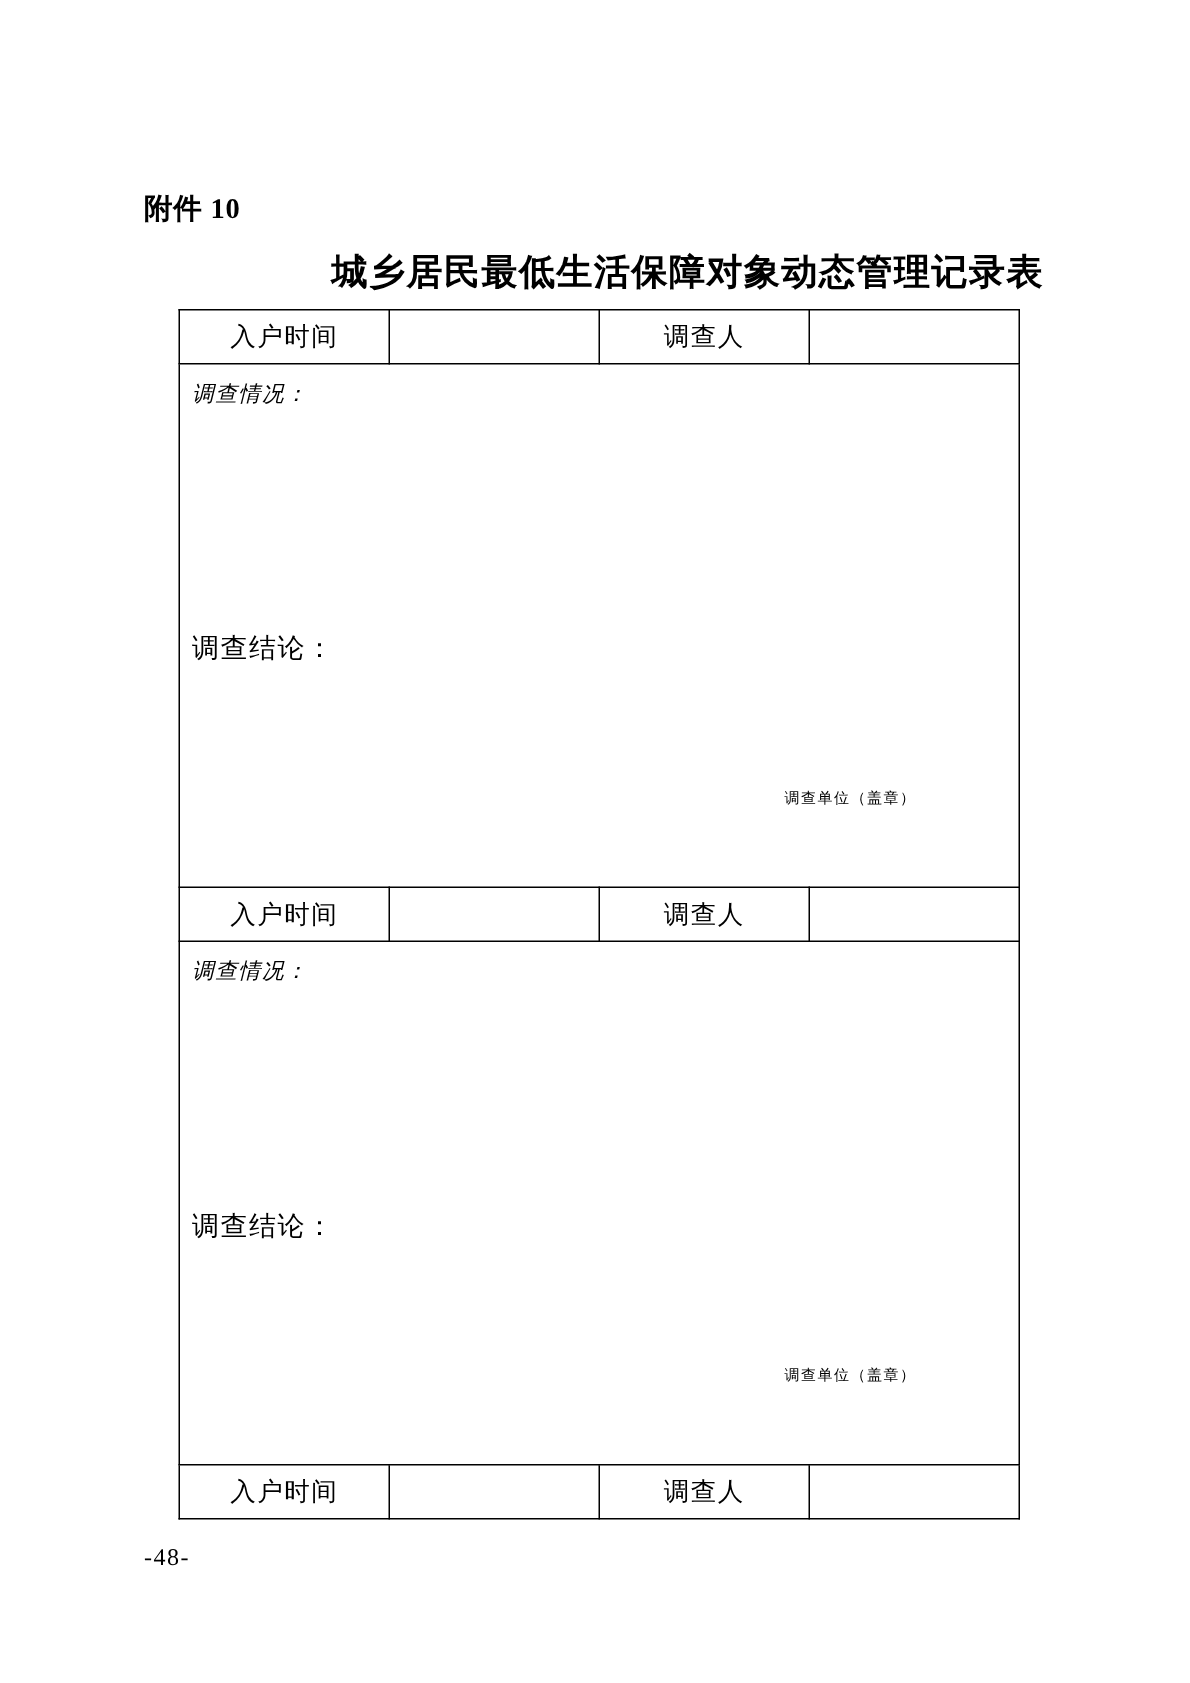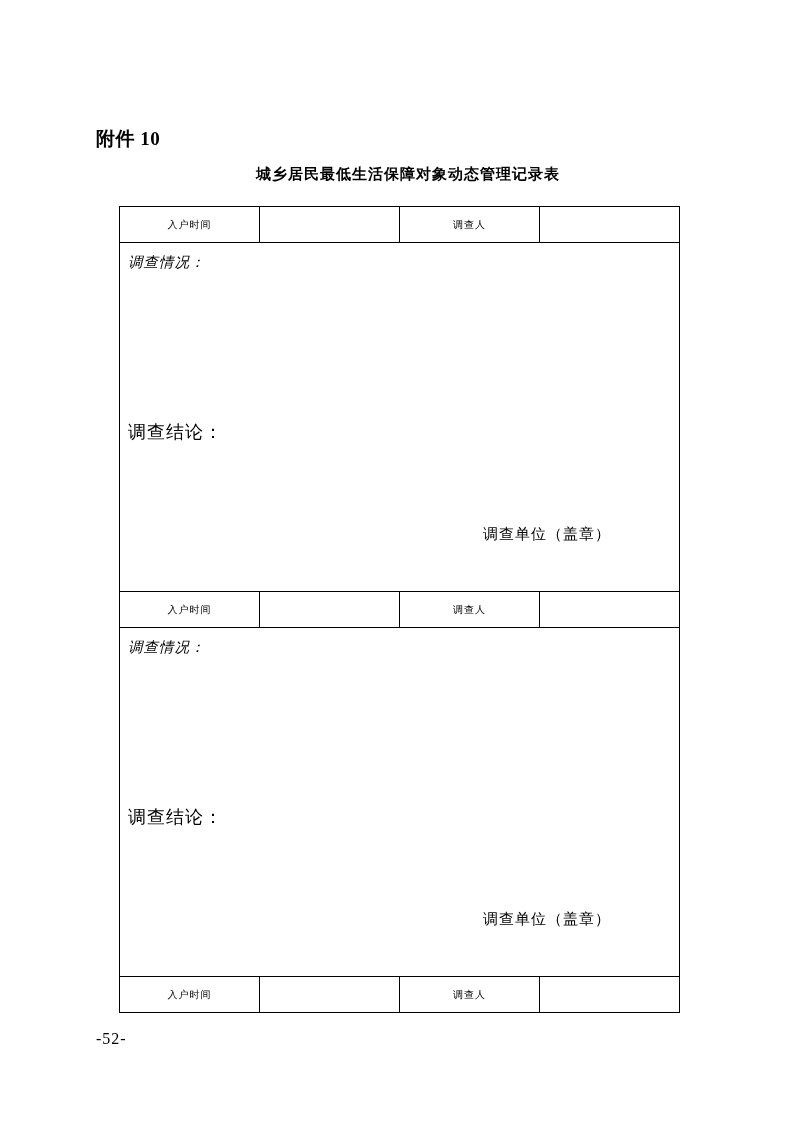--- a/index.html
+++ b/index.html
@@ -27,26 +27,26 @@
     left: 96px;
     top: 126px;
     font-family: "Liberation Serif", "DejaVu Serif", serif;
     font-size: 19px;
     font-weight: bold;
     letter-spacing: 0.5px;
     white-space: nowrap;
   }
   .doc-title {
     position: absolute;
-    left: 108px;
+    left: 96px;
     top: 165px;
     width: 600px;
-    text-align: center;
+    text-align: right;
     font-family: "Liberation Serif", "DejaVu Serif", serif;
-    font-size: 15px;
+    font-size: 24px;
     font-weight: bold;
     letter-spacing: 1px;
     white-space: nowrap;
   }
   .table-wrap {
     position: absolute;
     left: 119px;
     top: 206px;
     width: 560px;
   }
@@ -59,21 +59,21 @@
     border: 1px solid #000000;
     padding: 0;
     vertical-align: top;
   }
   .hdr-row td {
     height: 35px;
   }
   .hdr-cell {
     text-align: center;
     vertical-align: middle !important;
-    font-size: 10px;
+    font-size: 17px;
     letter-spacing: 1px;
   }
   .fill-cell {
     background: #ffffff;
   }
   .body-cell {
     position: relative;
     height: 348px;
   }
   .body-cell.short {
@@ -91,21 +91,21 @@
     position: absolute;
     left: 8px;
     top: 177px;
     font-size: 18px;
     letter-spacing: 1px;
   }
   .seal-label {
     position: absolute;
     right: 68px;
     top: 282px;
-    font-size: 15px;
+    font-size: 10px;
     letter-spacing: 1px;
     white-space: nowrap;
   }
   .page-number {
     position: absolute;
     left: 96px;
     top: 1030px;
     font-size: 16px;
     letter-spacing: 1px;
   }
@@ -160,15 +160,15 @@
         <tr class="hdr-row">
           <td class="hdr-cell">入户时间</td>
           <td class="hdr-cell fill-cell"></td>
           <td class="hdr-cell">调查人</td>
           <td class="hdr-cell fill-cell"></td>
         </tr>
       </tbody>
     </table>
   </div>
 
-  <div class="page-number">-52-</div>
+  <div class="page-number">-48-</div>
 
 </div>
 
 </body></html>

